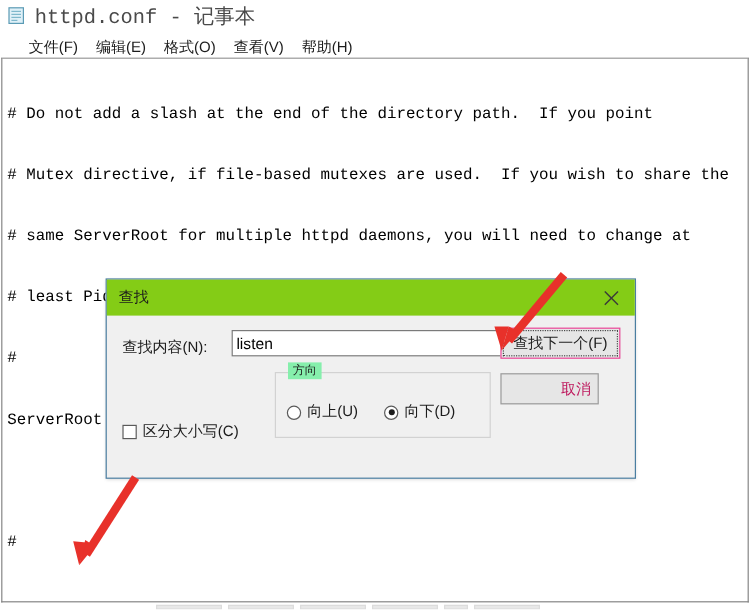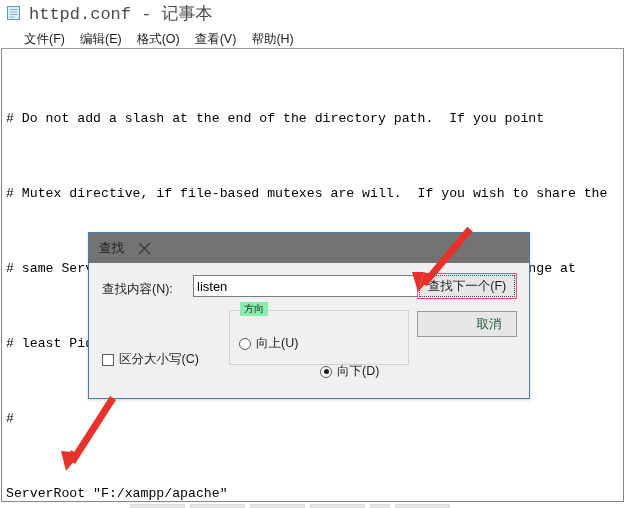--- a/index.html
+++ b/index.html
@@ -80,41 +80,42 @@
     left: 4px;
     top: 3px;
     right: 0;
     font-family: "Liberation Mono", "DejaVu Sans Mono", monospace;
     font-size: 13.2px;
     line-height: 17px;
     color: #000000;
     white-space: pre;
     letter-spacing: 0px;
   }
-  .txt-line { height: 17px; margin-top: 24px; }
+  .txt-line { height: 17px; }
 
   
   #find-dialog {
     position: absolute;
     left: 88px;
     top: 232px;
     width: 440px;
     height: 165px;
     background: #f0f0f0;
     border: 1px solid #4a7ea1;
     box-shadow: 0 1px 3px rgba(0,0,0,0.18);
     display: flex;
     flex-direction: column;
     z-index: 10;
   }
   #dialog-title-bar {
     height: 30px;
-    background: #737373;
-    display: flex;
-    align-items: center;
+    background: #84cc16;
+    display: flex;
+    align-items: center;
+    justify-content: space-between;
     flex: 0 0 auto;
   }
   #dialog-title {
     font-size: 12.5px;
     color: #1c1c1c;
     padding-left: 10px;
   }
   #dialog-close {
     width: 40px;
     height: 29px;
@@ -170,30 +171,30 @@
     justify-content: center;
     font-size: 12.5px;
     color: #1c1c1c;
     cursor: default;
     white-space: nowrap;
   }
   #cancel-button {
     position: absolute;
     left: 328px;
     top: 48px;
-    width: 100px;
+    width: 82px;
     height: 26px;
     box-sizing: border-box;
     background: #e6e6e6;
     border: 1px solid #9c9c9c;
     display: flex;
     align-items: center;
     justify-content: center;
     font-size: 12.5px;
-    color: #14532d;
+    color: #be185d;
     cursor: default;
     white-space: nowrap;
     padding-left: 44px;
   }
 
   #direction-group {
     position: absolute;
     left: 140px;
     top: 47px;
     width: 180px;
@@ -216,21 +217,21 @@
     position: absolute;
     top: 24px;
     display: flex;
     align-items: center;
     font-size: 12.5px;
     color: #1c1c1c;
     white-space: nowrap;
     cursor: default;
   }
   #radio-up { left: 9px; }
-  #radio-down { left: 90px; margin-top: 28px; }
+  #radio-down { left: 90px; }
   .radio-mark {
     width: 12px; height: 12px;
     border-radius: 50%;
     border: 1px solid #5a5a5a;
     background: #ffffff;
     margin-right: 5px;
     flex: 0 0 auto;
     position: relative;
     box-sizing: border-box;
   }
@@ -315,21 +316,21 @@
     <span class="menu-item">文件(F)</span>
     <span class="menu-item">编辑(E)</span>
     <span class="menu-item">格式(O)</span>
     <span class="menu-item">查看(V)</span>
     <span class="menu-item">帮助(H)</span>
   </div>
 
   <div id="text-area-wrap">
     <div id="text-area">
       <div class="txt-line"># Do not add a slash at the end of the directory path.  If you point</div>
-      <div class="txt-line"># Mutex directive, if file-based mutexes are will.  If you wish to share the</div>
+      <div class="txt-line"># Mutex directive, if file-based mutexes are used.  If you wish to share the</div>
       <div class="txt-line"># same ServerRoot for multiple httpd daemons, you will need to change at</div>
       <div class="txt-line"># least PidFile.</div>
       <div class="txt-line">#</div>
       <div class="txt-line">ServerRoot "F:/xampp/apache"</div>
       <div class="txt-line"></div>
       <div class="txt-line">#</div>
       
       
       
       

